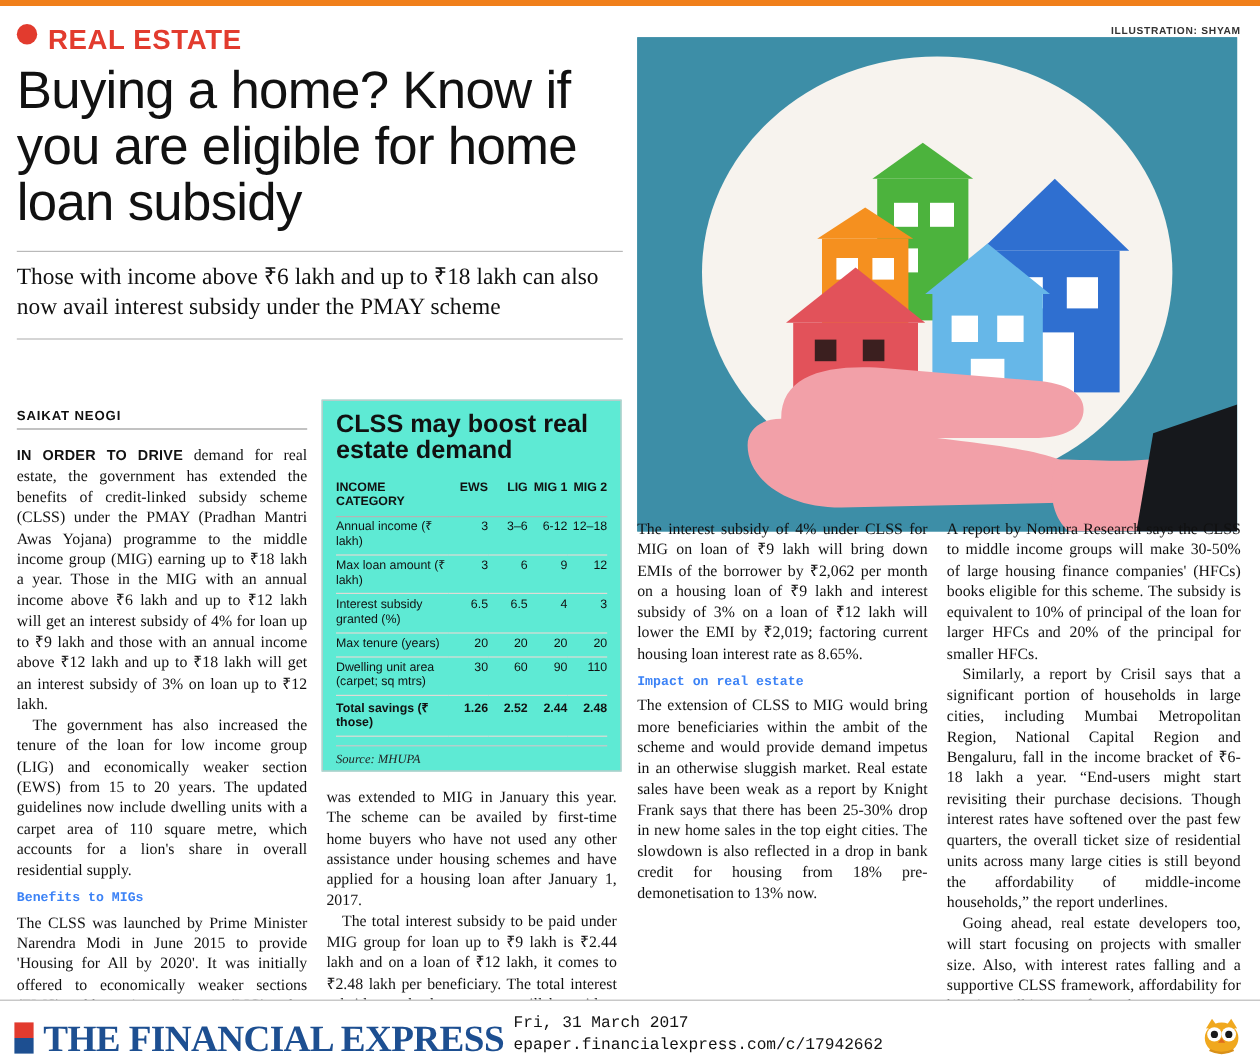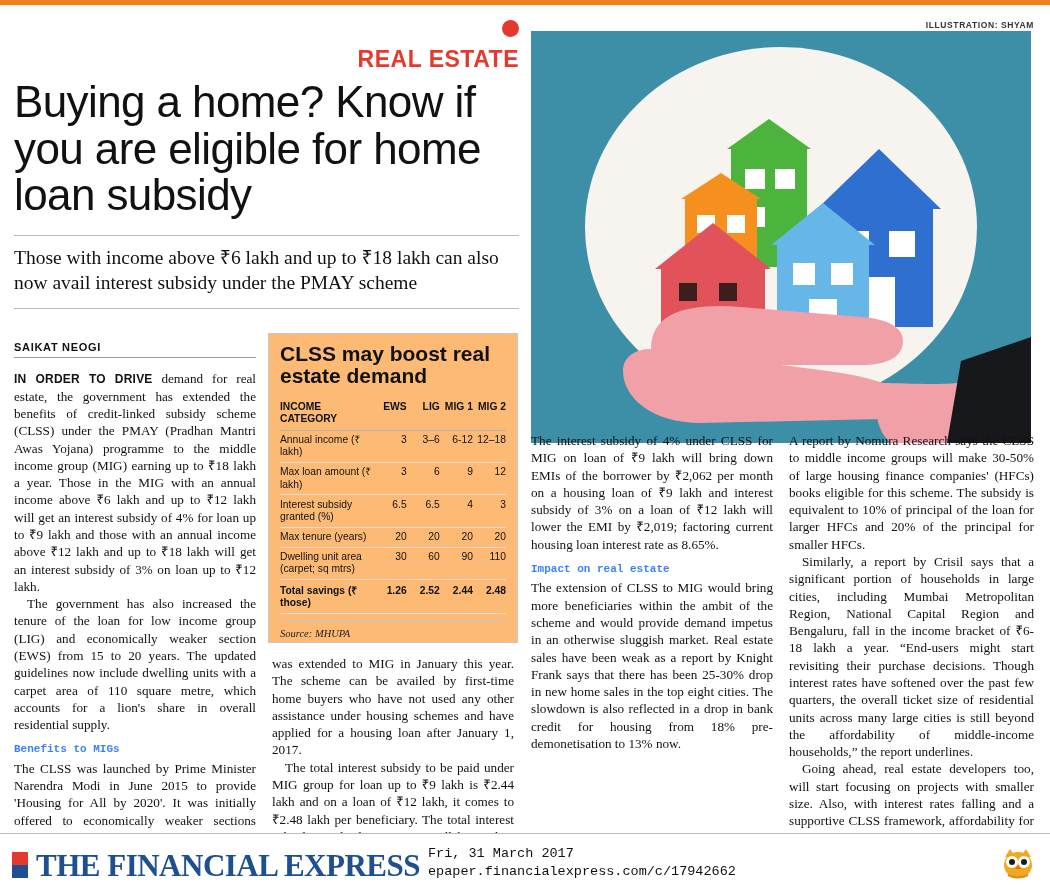--- a/index.html
+++ b/index.html
@@ -12,21 +12,21 @@
     position:relative;
     overflow:hidden;
   }
   .page { position:relative; width:1050px; height:885px; }
 
   
   .top-rule { position:absolute; left:0; top:0; width:1050px; height:5px; background:#f07f1a; }
 
   
   .left-top { position:absolute; left:14px; top:20px; width:505px; }
-  .kicker { display:flex; align-items:flex-end; gap:9px; margin-bottom:2px;flex-direction:column; }
+  .kicker { display:flex; align-items:flex-start; gap:9px; margin-bottom:2px; }
   .kicker .dot { width:17px; height:17px; border-radius:50%; background:#e23b2e; display:inline-block; }
   .kicker .ktext {
     font-family:"Liberation Sans", sans-serif;
     font-weight:bold; font-size:23px; letter-spacing:.5px; color:#e23b2e;
   }
   .headline {
     font-family:"Liberation Sans", sans-serif;
     font-weight:normal;
     font-size:44px;
     line-height:1.06;
@@ -85,21 +85,21 @@
 
   #col1 { left:14px; top:370px; width:242px; }
   #col2 { left:272px; top:655px; width:242px; }
   #col3 { left:531px; top:432px; width:242px; }
   #col4 { left:789px; top:432px; width:245px; }
 
   
   .tablebox {
     position:absolute; left:268px; top:333px; width:250px; height:310px;
     border:1px solid #c9c9c9;
-    background:#fdba74;
+    background:#5eead4;
     padding:9px 11px 8px 11px;
   }
   .tablebox h2 {
     font-family:"Liberation Sans", sans-serif;
     font-weight:bold;
     font-size:21px;
     line-height:1.06;
     margin:0 0 10px 0;
     color:#111;
   }

